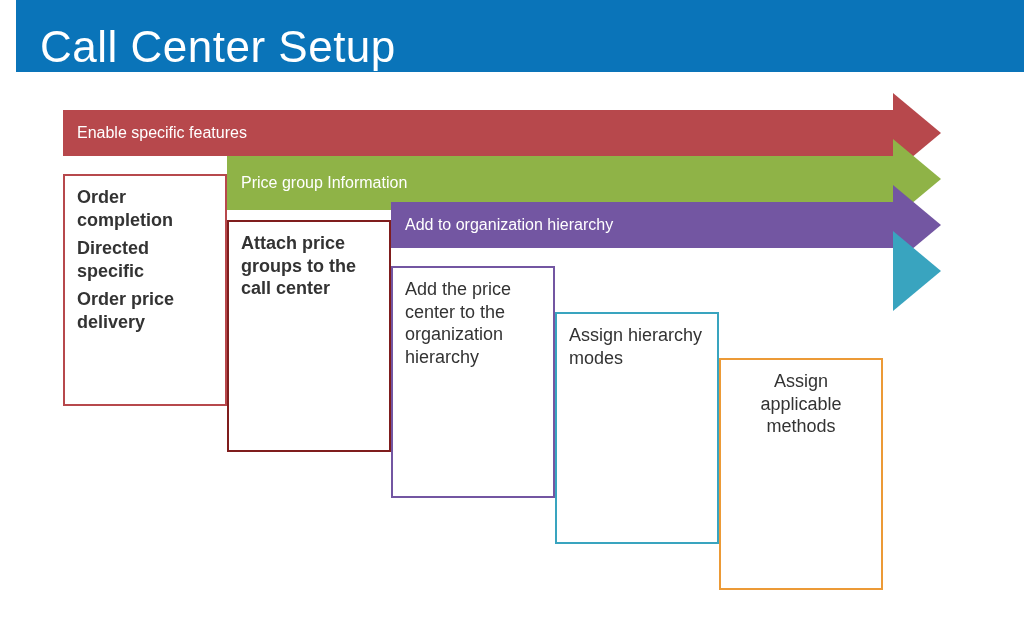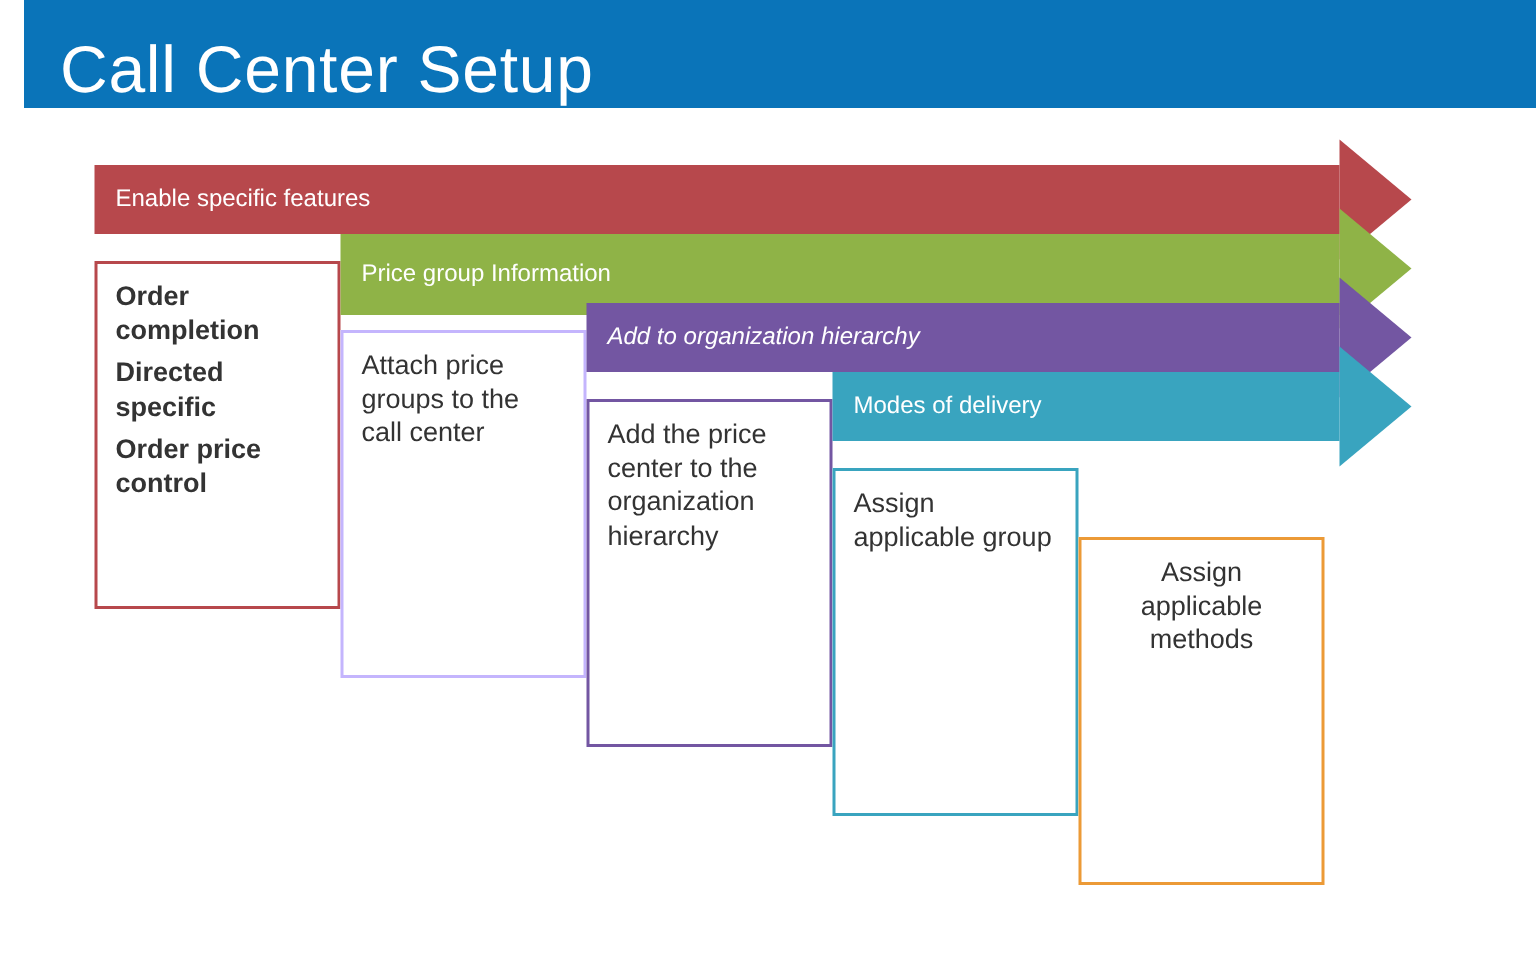--- a/index.html
+++ b/index.html
@@ -8,65 +8,64 @@
   .titlebar { position: absolute; top: 0; left: 16px; width: 1024px; height: 72px; background: #0a74b9; display: flex; align-items: flex-end; padding-left: 24px; }
   .titlebar h1 { color: #fff; font-weight: 300; font-size: 44px; letter-spacing: 0.5px; }
   .arrow { position: absolute; }
   .arrow .bar { position: absolute; left: 0; top: 0; display: flex; align-items: center; padding-left: 14px; color: #fff; font-size: 16px; font-weight: 400; }
   .arrow .head { position: absolute; top: 50%; width: 0; height: 0; }
   .box { position: absolute; background: #fff; padding: 10px 12px; font-size: 18px; color: #333; line-height: 1.25; }
   .box p { margin-bottom: 6px; }
 
   
   .c1 { background: #b7484c; } .bd1 { border: 2px solid #b7484c; font-weight: bold; }
-  .c2 { background: #8fb347; } .bd2 { border: 2px solid #c4b5fd; }
+  .c2 { background: #8fb347; } .bd2 { border: 2px solid #7f1d1d; font-weight: bold; }
   .c3 { background: #7356a2; } .bd3 { border: 2px solid #7356a2; }
   .c4 { background: #39a4bf; } .bd4 { border: 2px solid #39a4bf; }
   .c5 { background: #ec9a36; } .bd5 { border: 2px solid #ec9a36; text-align: center; }
 </style>
 </head>
 <body>
 
 <div class="canvas">
 
   <div class="titlebar">
     <h1>Call Center Setup</h1>
   </div>
 
   <div class="arrow" style="left:63px; top:110px; width:880px; height:46px;">
     <div class="bar c1" style="width:830px; height:46px;">Enable specific features</div>
     <div class="head" style="left:830px; transform:translateY(-50%); border-top:40px solid transparent; border-bottom:40px solid transparent; border-left:48px solid #b7484c;"></div>
   </div>
   <div class="box bd1" style="left:63px; top:174px; width:164px; height:232px;">
     <p>Order completion</p>
     <p>Directed specific</p>
-    <p>Order price control</p>
+    <p>Order price delivery</p>
   </div>
 
   <div class="arrow" style="left:227px; top:156px; width:716px; height:46px;">
     <div class="bar c2" style="width:666px; height:54px;">Price group Information</div>
     <div class="head" style="left:666px; transform:translateY(-50%); border-top:40px solid transparent; border-bottom:40px solid transparent; border-left:48px solid #8fb347;"></div>
   </div>
   <div class="box bd2" style="left:227px; top:220px; width:164px; height:232px;">
     <p>Attach price groups to the call center</p>
   </div>
 
-  <div class="arrow" style="left:391px; top:202px; width:552px; height:46px;font-style:italic;">
+  <div class="arrow" style="left:391px; top:202px; width:552px; height:46px;">
     <div class="bar c3" style="width:502px; height:46px;">Add to organization hierarchy</div>
     <div class="head" style="left:502px; transform:translateY(-50%); border-top:40px solid transparent; border-bottom:40px solid transparent; border-left:48px solid #7356a2;"></div>
   </div>
   <div class="box bd3" style="left:391px; top:266px; width:164px; height:232px;">
     <p>Add the price center to the organization hierarchy</p>
   </div>
 
   <div class="arrow" style="left:555px; top:248px; width:388px; height:46px;">
-    <div class="bar c4" style="width:338px; height:46px;">Modes of delivery</div>
     <div class="head" style="left:338px; transform:translateY(-50%); border-top:40px solid transparent; border-bottom:40px solid transparent; border-left:48px solid #39a4bf;"></div>
   </div>
   <div class="box bd4" style="left:555px; top:312px; width:164px; height:232px;">
-    <p>Assign applicable group</p>
+    <p>Assign hierarchy modes</p>
   </div>
 
   <div class="box bd5" style="left:719px; top:358px; width:164px; height:232px;">
     <p>Assign applicable methods</p>
   </div>
 
 </div>
 
 </body></html>

